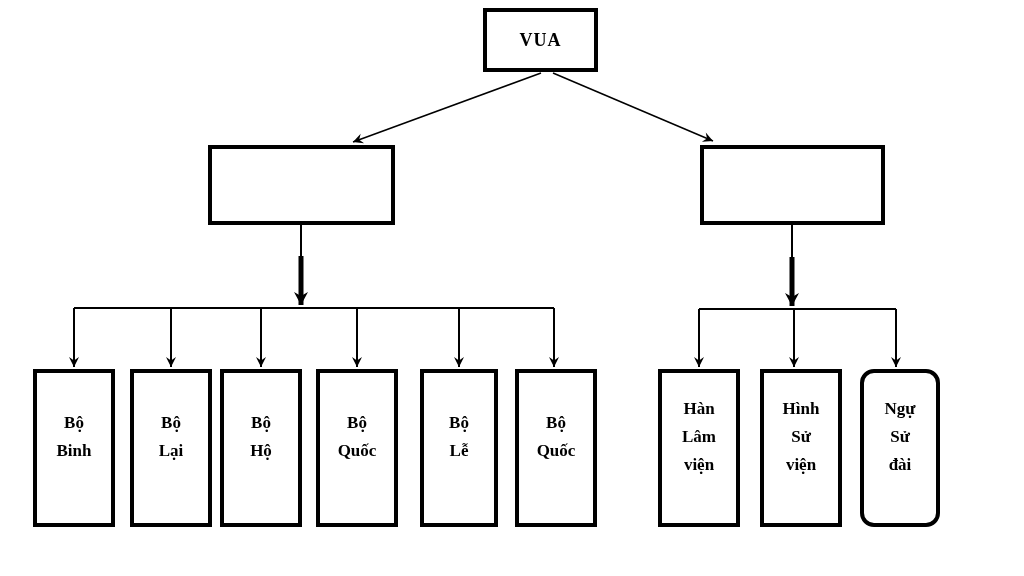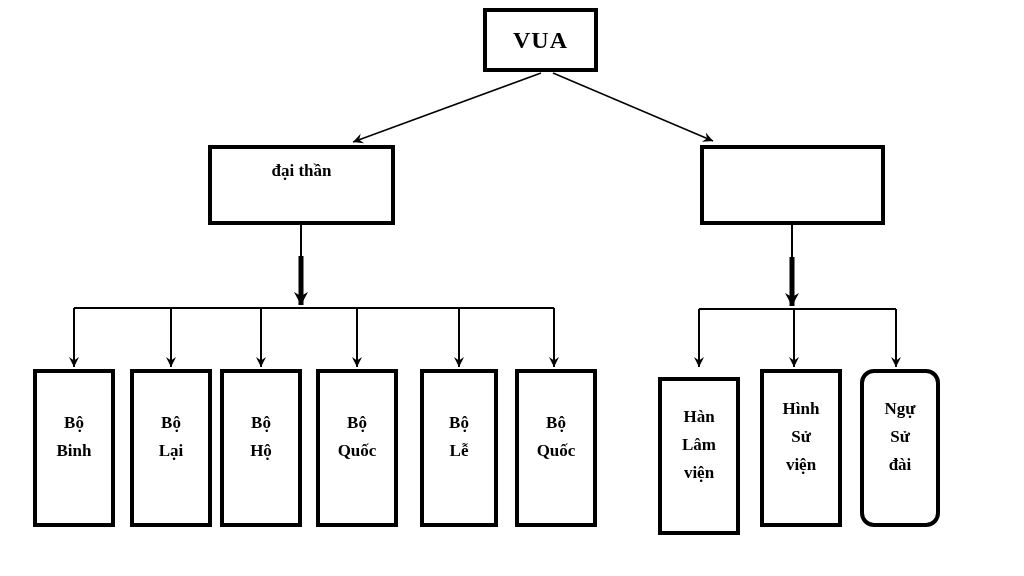--- a/index.html
+++ b/index.html
@@ -35,42 +35,42 @@
     position: absolute;
     box-sizing: border-box;
     border: 4px solid var(--line);
     background: var(--bg);
     text-align: center;
     font-weight: bold;
   }
   .box-root {
     left: 483px; top: 8px; width: 115px; height: 64px;
     display: flex; align-items: center; justify-content: center;
-    font-size: 24px; letter-spacing: 1px;
+    font-size: 18px; letter-spacing: 1px;
   }
   .box-l2 {
     top: 145px; height: 80px;
     font-size: 17px; line-height: 27px;
     padding-top: 8px;
   }
   .box-l2a { left: 208px; width: 187px; }
   .box-l2b { left: 700px; width: 185px; }
   .box-l3 {
     top: 369px; height: 158px;
     font-size: 17px; line-height: 28px;
   }
   .box-min { padding-top: 36px; }
   .box-agn { padding-top: 22px; }
   .bm1 { left: 33px;  width: 82px; }
   .bm2 { left: 130px; width: 82px; }
   .bm3 { left: 220px; width: 82px; }
   .bm4 { left: 316px; width: 82px; }
   .bm5 { left: 420px; width: 78px; }
   .bm6 { left: 515px; width: 82px; }
-  .ba1 { left: 658px; width: 82px; margin-top: 8px; }
+  .ba1 { left: 658px; width: 82px; }
   .ba2 { left: 760px; width: 82px; }
   .ba3 { left: 860px; width: 80px; border-radius: 14px; }
 </style>
 </head>
 <body>
 
 <div class="canvas">
 
   <svg class="connectors" viewBox="0 0 1024 576" xmlns="http://www.w3.org/2000/svg">
     <defs>
@@ -105,21 +105,20 @@
     <line x1="699" y1="309" x2="699" y2="367" stroke-width="2" marker-end="url(#barb)"></line>
     <line x1="794" y1="309" x2="794" y2="367" stroke-width="2" marker-end="url(#barb)"></line>
     <line x1="896" y1="309" x2="896" y2="367" stroke-width="2" marker-end="url(#barb)"></line>
   </svg>
 
   <div class="box box-root">
     <span>VUA</span>
   </div>
 
   <div class="box box-l2 box-l2a">
-    <div>đại thần</div>
   </div>
   <div class="box box-l2 box-l2b">
   </div>
 
   <div class="box box-l3 box-min bm1">
     <div>Bộ</div>
     <div>Binh</div>
   </div>
   <div class="box box-l3 box-min bm2">
     <div>Bộ</div>

